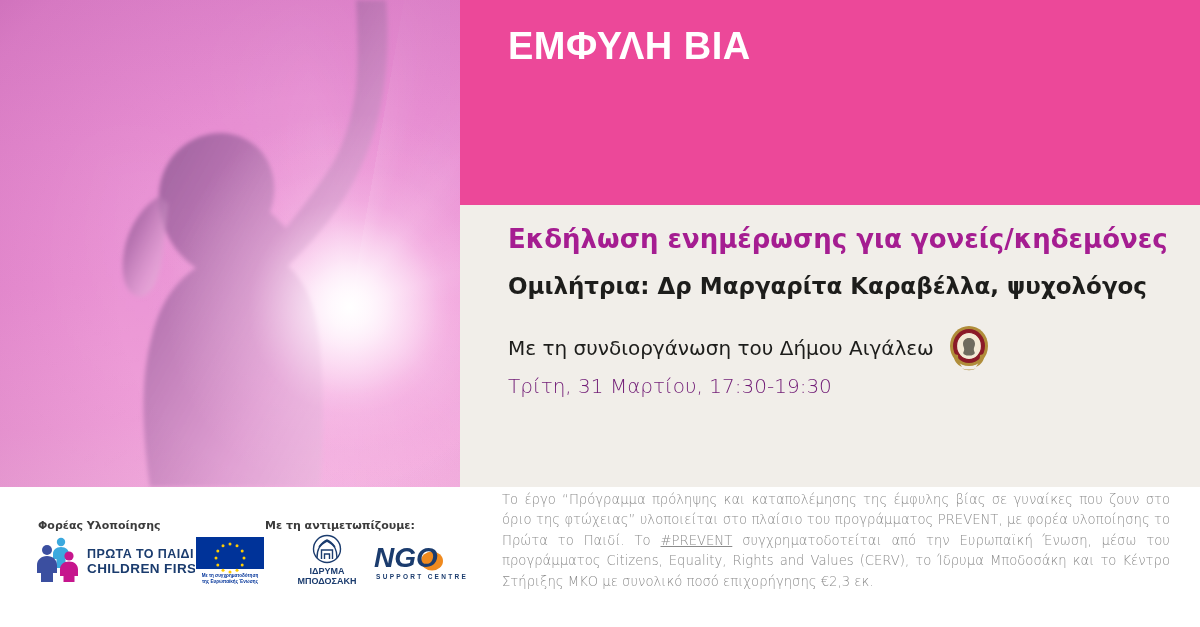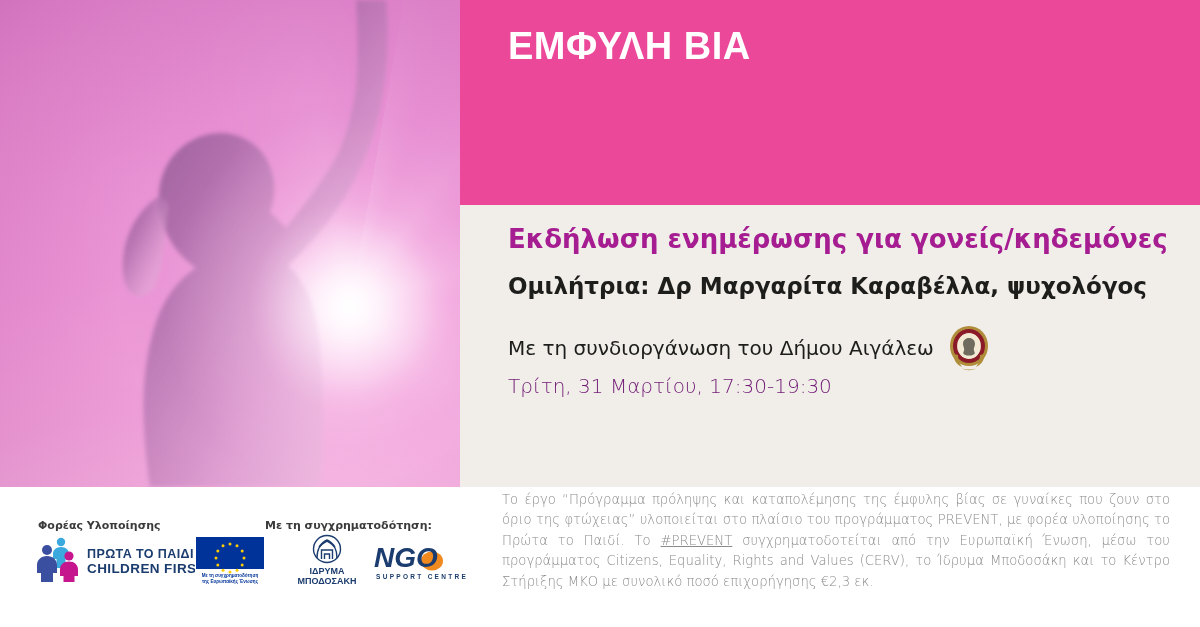--- a/index.html
+++ b/index.html
@@ -273,21 +273,21 @@
     <div class="details-block">
       <span class="dline">Τρίτη, 31 Μαρτίου, 17:30-19:30</span>
     </div>
   </div>
 
   <div class="footer">
 
     <div class="footer-left">
 
       <div class="logo-caption cap-implementer">Φορέας Υλοποίησης</div>
-      <div class="logo-caption cap-cofund">Με τη συγχρηματοδότηση:</div>
+      <div class="logo-caption cap-cofund">Με τη αντιμετωπίζουμε:</div>
 
       <svg class="logo-ptp" viewBox="0 0 160 46">
         <circle cx="26" cy="6" r="4.2" fill="#3BA9DE"></circle>
         <path d="M26 11 c-5 0-8 3-8 7 l0 5 l3.5 0 l0 9 l9 0 l0-9 l3.5 0 l0-5 c0-4-3-7-8-7 Z" fill="#3BA9DE"></path>
         <circle cx="12" cy="14" r="5" fill="#3B4FA0"></circle>
         <path d="M12 20 c-6 0-10 4-10 9 l0 8 l4 0 l0 9 l12 0 l0-9 l4 0 l0-8 c0-5-4-9-10-9 Z" fill="#3B4FA0"></path>
         <circle cx="34" cy="20" r="4.6" fill="#C6168D"></circle>
         <path d="M34 25.5 c-5.5 0-9 3.5-9 8 l0 6.5 l3.5 0 l0 6 l11 0 l0-6 l3.5 0 l0-6.5 c0-4.5-3.5-8-9-8 Z" fill="#C6168D"></path>
         <text x="52" y="22" font-family="'Liberation Sans', sans-serif" font-size="12.5" font-weight="bold" fill="#1B3C6E" letter-spacing="0.4">ΠΡΩΤΑ ΤΟ ΠΑΙΔΙ</text>
         <text x="52" y="37" font-family="'Liberation Sans', sans-serif" font-size="13.5" font-weight="bold" fill="#1B3C6E" letter-spacing="0.4">CHILDREN FIRST</text>

